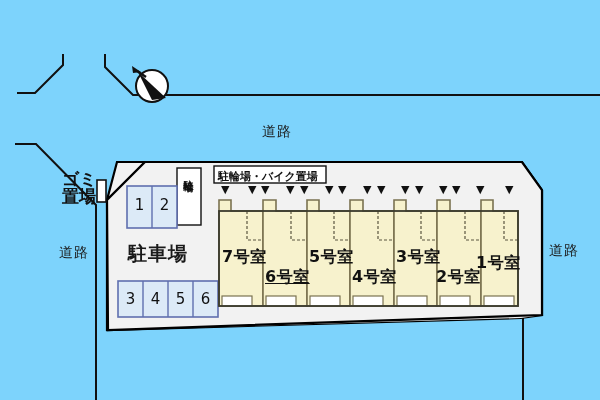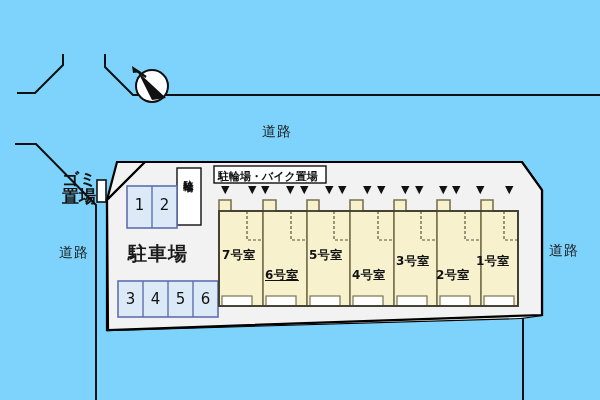--- a/index.html
+++ b/index.html
@@ -42,21 +42,21 @@
   }
   .stall-num {
     position: absolute;
     font-size: 15px;
     font-weight: 500;
     color: #111;
     text-align: center;
   }
   .unit-label {
     position: absolute;
-    font-size: 12px;
+    font-size: 16px;
     font-weight: 700;
     color: #111;
     letter-spacing: 0.5px;
     white-space: nowrap;
   }
   .vert-label {
     position: absolute;
     font-size: 10px;
     font-weight: 700;
     color: #111;
@@ -185,21 +185,21 @@
 
   <div class="stall-num" style="left:118px; top:290px; width:25px;">3</div>
   <div class="stall-num" style="left:143px; top:290px; width:25px;">4</div>
   <div class="stall-num" style="left:168px; top:290px; width:25px;">5</div>
   <div class="stall-num" style="left:193px; top:290px; width:25px;">6</div>
 
   <div class="unit-label" style="left:222px; top:247px;">7号室</div>
   <div class="unit-label" style="left:265px; top:267px;text-decoration:underline;">6号室</div>
   <div class="unit-label" style="left:309px; top:247px;">5号室</div>
   <div class="unit-label" style="left:352px; top:267px;">4号室</div>
-  <div class="unit-label" style="left:396px; top:253px;">3号室</div>
+  <div class="unit-label" style="left:396px; top:247px;">3号室</div>
   <div class="unit-label" style="left:436px; top:267px;">2号室</div>
   <div class="unit-label" style="left:476px; top:253px;">1号室</div>
 
   <div id="bike-arrows">
       <span class="lbl" style="left: 221px; top: 184px; font-size: 11px; color: rgb(17, 17, 17);">▼</span>
       <span class="lbl" style="left: 248px; top: 184px; font-size: 11px; color: rgb(17, 17, 17);">▼</span>
       <span class="lbl" style="left: 261px; top: 184px; font-size: 11px; color: rgb(17, 17, 17);">▼</span>
       <span class="lbl" style="left: 286px; top: 184px; font-size: 11px; color: rgb(17, 17, 17);">▼</span>
       <span class="lbl" style="left: 300px; top: 184px; font-size: 11px; color: rgb(17, 17, 17);">▼</span>
       <span class="lbl" style="left: 325px; top: 184px; font-size: 11px; color: rgb(17, 17, 17);">▼</span>

